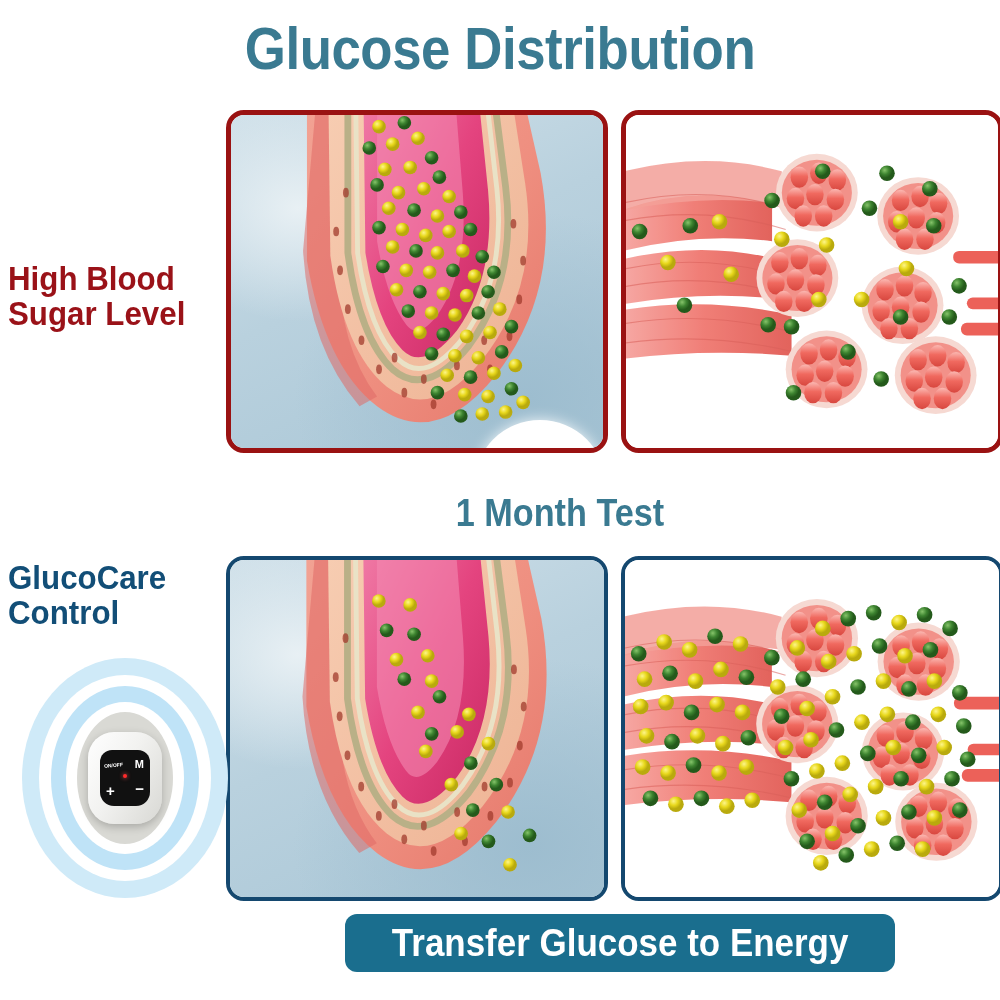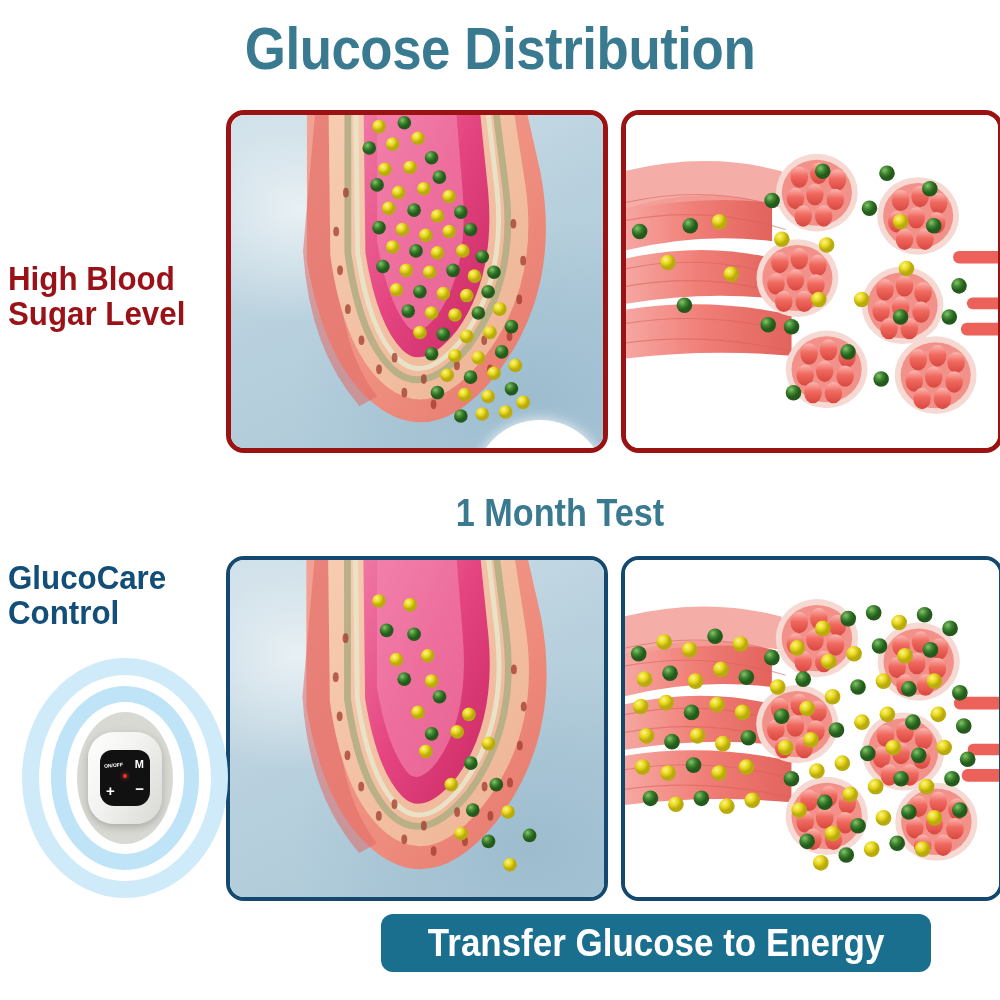--- a/index.html
+++ b/index.html
@@ -84,21 +84,21 @@
   }
   #badge-tl, #badge-tr{ color:#9a1212; }
 
   #badge-tl{ left:243px; top:305px; width:132px; height:132px; font-size:52px; }
 
   
   #banner{
     position:absolute; left:345px; top:914px; width:550px; height:58px;
     background:#1a6e8e;
     border-radius:12px;
-    display:flex; align-items:center; justify-content:center;margin-left:36px;
+    display:flex; align-items:center; justify-content:center;
   }
   #banner span{
     color:#ffffff; font-size:38px; font-weight:bold;
     transform:scaleX(0.92); white-space:nowrap;
   }
 
   
   #device-wrap{
     position:absolute; left:20px; top:655px; width:210px; height:245px;
   }

